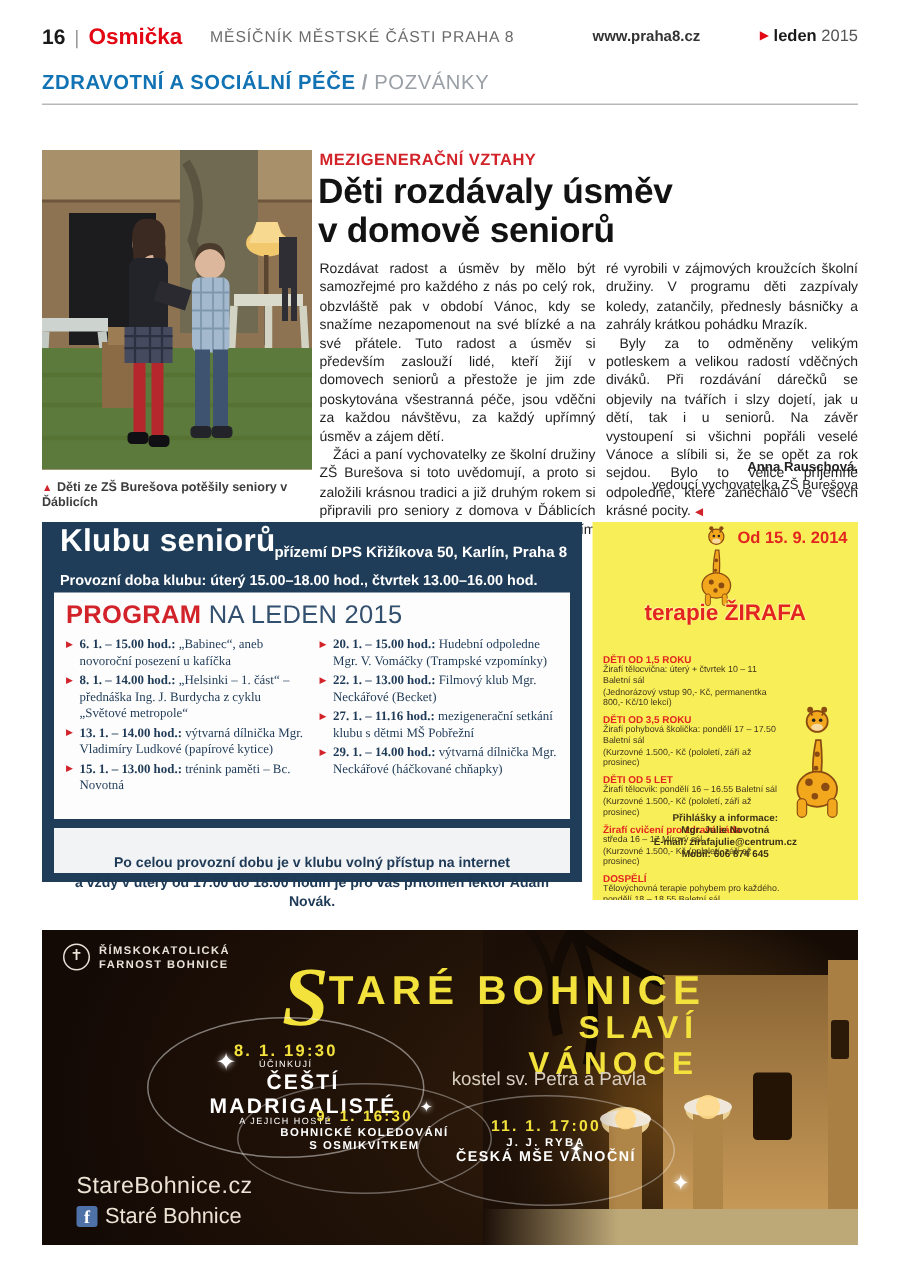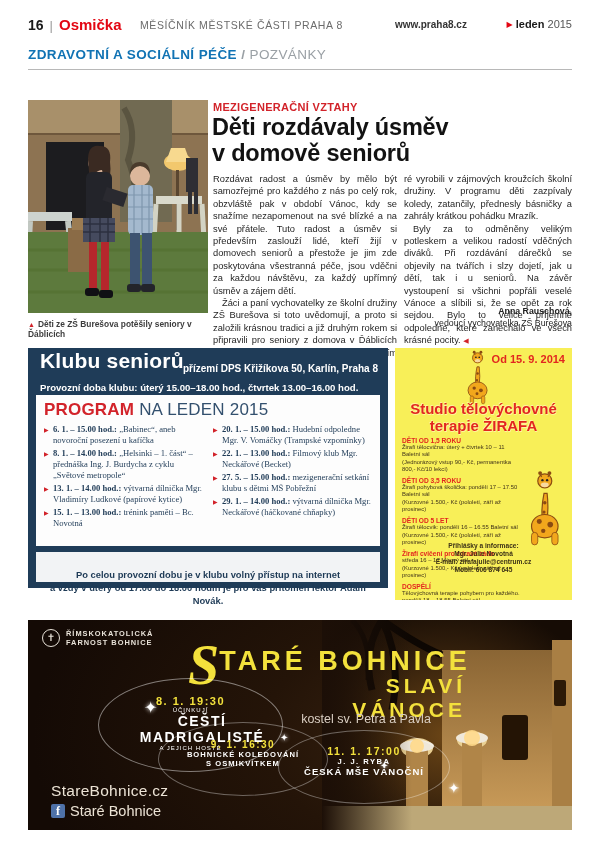--- a/index.html
+++ b/index.html
@@ -206,21 +206,21 @@
       <div class="prog-cols">
         <div class="prog-col">
           <div class="prog-item"><span class="pi-arr">▶</span><span class="pi-date">6. 1. – 15.00 hod.:</span> <span>„Babinec“, aneb novoroční posezení u kafíčka</span></div>
           <div class="prog-item"><span class="pi-arr">▶</span><span class="pi-date">8. 1. – 14.00 hod.:</span> <span>„Helsinki – 1. část“ – přednáška Ing. J. Burdycha z cyklu „Světové metropole“</span></div>
           <div class="prog-item"><span class="pi-arr">▶</span><span class="pi-date">13. 1. – 14.00 hod.:</span> <span>výtvarná dílnička Mgr. Vladimíry Ludkové (papírové kytice)</span></div>
           <div class="prog-item"><span class="pi-arr">▶</span><span class="pi-date">15. 1. – 13.00 hod.:</span> <span>trénink paměti – Bc. Novotná</span></div>
         </div>
         <div class="prog-col">
           <div class="prog-item"><span class="pi-arr">▶</span><span class="pi-date">20. 1. – 15.00 hod.:</span> <span>Hudební odpoledne Mgr. V. Vomáčky (Trampské vzpomínky)</span></div>
           <div class="prog-item"><span class="pi-arr">▶</span><span class="pi-date">22. 1. – 13.00 hod.:</span> <span>Filmový klub Mgr. Neckářové (Becket)</span></div>
-          <div class="prog-item"><span class="pi-arr">▶</span><span class="pi-date">27. 5. – 15.00 hod.:</span> <span>mezigenerační setkání klubu s dětmi MŠ Pobřežní</span></div>
+          <div class="prog-item"><span class="pi-arr">▶</span><span class="pi-date">27. 1. – 11.16 hod.:</span> <span>mezigenerační setkání klubu s dětmi MŠ Pobřežní</span></div>
           <div class="prog-item"><span class="pi-arr">▶</span><span class="pi-date">29. 1. – 14.00 hod.:</span> <span>výtvarná dílnička Mgr. Neckářové (háčkované chňapky)</span></div>
         </div>
       </div>
     </div>
     <div class="club-footer">
       <div>Po celou provozní dobu je v klubu volný přístup na internet</div>
       <div>a vždy v úterý od 17.00 do 18.00 hodin je pro vás přítomen lektor Adam Novák.</div>
     </div>
   </div>
 
@@ -241,21 +241,20 @@
           <circle cx="34" cy="13" r="1.5" fill="#222"></circle>
         <ellipse cx="31" cy="19" rx="5" ry="3" fill="#f8d9a0"></ellipse>
         <circle cx="25" cy="68" r="3" fill="#8a4b12"></circle>
           <circle cx="37" cy="72" r="3.4" fill="#8a4b12"></circle>
         <circle cx="30" cy="78" r="2.6" fill="#8a4b12"></circle>
           <circle cx="31" cy="42" r="2.2" fill="#8a4b12"></circle>
         <circle cx="30" cy="54" r="2" fill="#8a4b12"></circle>
       </svg>
     </div>
     <div class="z-title">
-      <div>Studio tělovýchovné</div>
       <div>terapie ŽIRAFA</div>
     </div>
     <div class="z-secs">
       <div class="z-sec">
         <div class="zh">DĚTI OD 1,5 ROKU</div>
         <div class="zl">Žirafí tělocvična: úterý + čtvrtek 10 – 11 Baletní sál</div>
         <div class="zl">(Jednorázový vstup 90,- Kč, permanentka 800,- Kč/10 lekcí)</div>
       </div>
       <div class="z-sec">
         <div class="zh">DĚTI OD 3,5 ROKU</div>

